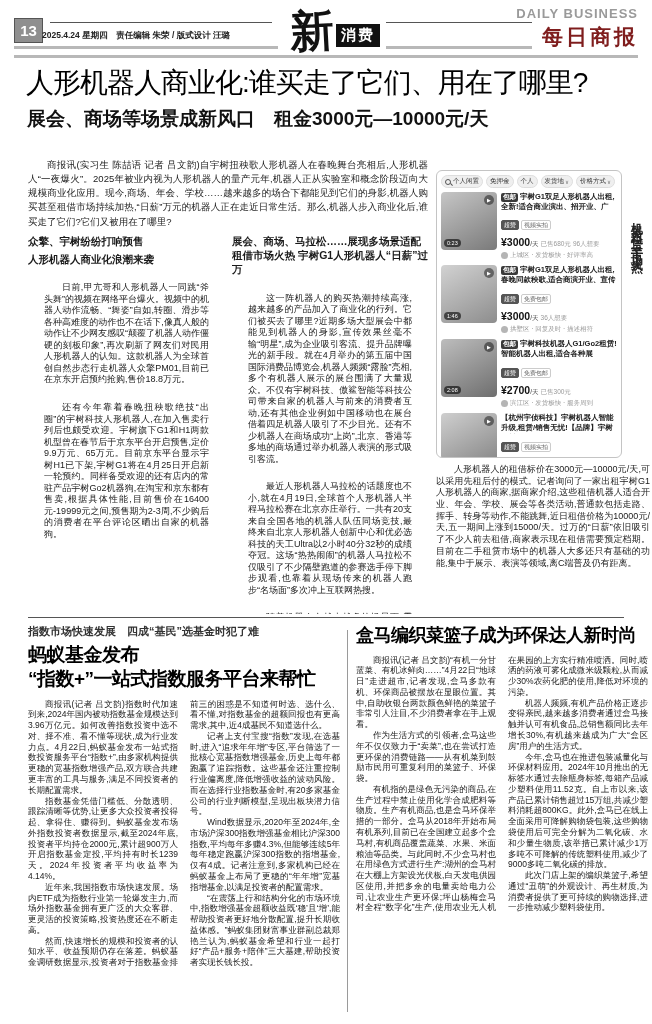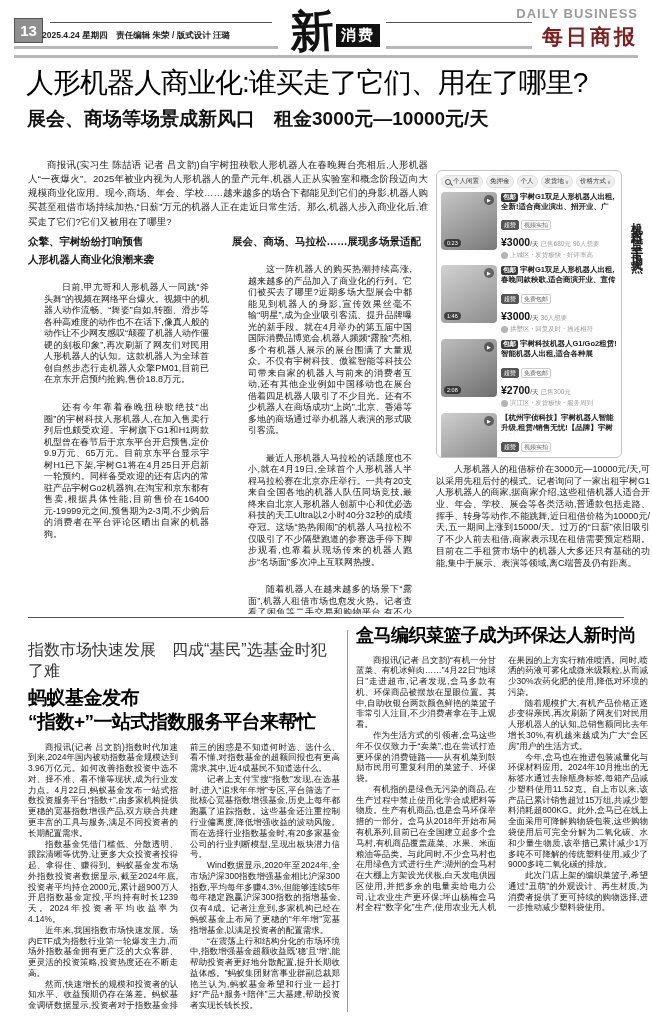--- a/index.html
+++ b/index.html
@@ -77,21 +77,21 @@
   .stx{font-size:6.5px;color:#9a9a9a;white-space:nowrap;overflow:hidden;}
   .vcap{position:absolute;left:628px;top:212px;height:246px;writing-mode:vertical-rl;
         font-size:12px;font-weight:bold;letter-spacing:4px;color:#222;}
   
   .hr-main{position:absolute;left:28px;top:617px;width:596px;height:1px;background:#555;}
   .vrule{position:absolute;left:347px;top:630px;width:1px;height:382px;background:#9a9a9a;}
   
   .bart{position:absolute;top:624px;overflow:hidden;}
   .bl{left:28px;width:312px;height:394px;}
   .br{left:356px;width:292px;height:394px;}
-  .kick{font-size:16px;font-weight:400;color:#333;margin:16px 0 4px 0;}
+  .kick{font-size:11px;font-weight:700;color:#333;margin:0 0 4px 0;}
   .bh{font-size:19px;font-weight:800;color:#000;line-height:1.25;margin:0;letter-spacing:-0.5px;}
   .br .bh{font-size:18px;}
   .bbody{margin-top:8px;column-count:2;column-gap:12px;font-size:8.5px;line-height:1.27;
          text-align:justify;overflow:hidden;}
   .bl .bbody{height:306px;}
   .br .bbody{height:330px;}
   .bbody p{margin:0;text-indent:2em;}
 </style>
 </head>
 <body>
@@ -120,20 +120,21 @@
 
   <div class="mcol c1">
     <p class="sub sub2">众擎、宇树纷纷打响预售</p>
     <p class="sub">人形机器人商业化浪潮来袭</p>
     <p>日前,甲亢哥和人形机器人一同跳“斧头舞”的视频在网络平台爆火。视频中的机器人动作流畅、“舞姿”自如,转圈、滑步等各种高难度的动作也不在话下,像真人般的动作让不少网友感叹“颠覆了机器人动作僵硬的刻板印象”,再次刷新了网友们对民用人形机器人的认知。这款机器人为全球首创自然步态行走机器人众擎PM01,目前已在京东开启预约抢购,售价18.8万元。</p>
     <p>还有今年靠着春晚扭秧歌绝技“出圈”的宇树科技人形机器人,在加入售卖行列后也颇受欢迎。宇树旗下G1和H1两款机型曾在春节后于京东平台开启预售,定价9.9万元、65万元。目前京东平台显示宇树H1已下架,宇树G1将在4月25日开启新一轮预约。同样备受欢迎的还有店内的常驻产品宇树Go2机器狗,在淘宝和京东都有售卖,根据具体性能,目前售价在16400元-19999元之间,预售期为2-3周,不少购后的消费者在平台评论区晒出自家的机器狗。</p>
   </div>
 
   <div class="mcol c2">
     <p class="sub">展会、商场、马拉松……展现多场景适配</p>
+    <p class="sub sub2">租借市场火热 宇树G1人形机器人“日薪”过万</p>
     <p>这一阵机器人的购买热潮持续高涨,越来越多的产品加入了商业化的行列。它们被买去了哪里?近期多场大型展会中都能见到机器人的身影,宣传效果丝毫不输“明星”,成为企业吸引客流、提升品牌曝光的新手段。就在4月举办的第五届中国国际消费品博览会,机器人频频“露脸”亮相,多个有机器人展示的展台围满了大量观众。不仅有宇树科技、傲鲨智能等科技公司带来自家的机器人与前来的消费者互动,还有其他企业例如中国移动也在展台借着四足机器人吸引了不少目光。还有不少机器人在商场成功“上岗”,北京、香港等多地的商场通过举办机器人表演的形式吸引客流。</p>
     <p>最近人形机器人马拉松的话题度也不小,就在4月19日,全球首个人形机器人半程马拉松赛在北京亦庄举行。一共有20支来自全国各地的机器人队伍同场竞技,最终来自北京人形机器人创新中心和优必选科技的天工Ultra以2小时40分32秒的成绩夺冠。这场“热热闹闹”的机器人马拉松不仅吸引了不少隔壁跑道的参赛选手停下脚步观看,也靠着从现场传来的机器人跑步“名场面”多次冲上互联网热搜。</p>
     <p>随着机器人在越来越多的场景下“露面”,机器人租借市场也愈发火热。记者查看了闲鱼等二手交易和购物平台,有不少商家发布了租借信息,其中宇树科技的双足机器人G1、机器狗Go2是其中的热门产品。多家商家同时还提供演出礼服、卡通人偶、化妆摄影等其他演出服务设备的租借。从价格来看,</p>
   </div>
 
   <div class="shot">
     <div class="chips">
       <span class="chip">
           <span class="mag"></span>
           <span>个人闲置</span>
@@ -237,19 +238,19 @@
       <p>“在震荡上行和结构分化的市场环境中,指数增强基金超额收益既‘稳’且‘增’,能帮助投资者更好地分散配置,提升长期收益体感。”蚂蚁集团财富事业群副总裁郑艳兰认为,蚂蚁基金希望和行业一起打好“产品+服务+陪伴”三大基建,帮助投资者实现长钱长投。</p>
     </div>
   </div>
 
   <div class="bart br">
     <h2 class="bh">盒马编织菜篮子成为环保达人新时尚</h2>
     <div class="bbody">
       <p>商报讯(记者 吕文韵)“有机一分甘蓝菜、有机冰鲜肉……”4月22日“地球日”走进超市,记者发现,盒马多款有机、环保商品被摆放在显眼位置。其中,自助收银台两款颜色鲜艳的菜篮子非常引人注目,不少消费者拿在手上观看。</p>
       <p>作为生活方式的引领者,盒马这些年不仅仅致力于“卖菜”,也在尝试打造更环保的消费链路——从有机菜到鼓励市民用可重复利用的菜篮子、环保袋。</p>
       <p>有机指的是绿色无污染的商品,在生产过程中禁止使用化学合成肥料等物质。生产有机商品,也是盒马环保举措的一部分。盒马从2018年开始布局有机系列,目前已在全国建立起多个盒马村,有机商品覆盖蔬菜、水果、米面粮油等品类。与此同时,不少盒马村也在用绿色方式进行生产:湖州的盒马村在大棚上方架设光伏板,白天发电供园区使用,并把多余的电量卖给电力公司,让农业生产更环保;坪山杨梅盒马村全程“数字化”生产,使用农业无人机在果园的上方实行精准喷洒。同时,喷洒的药液可雾化成微米级颗粒,从而减少30%农药化肥的使用,降低对环境的污染。</p>
-      <p>随着规模扩大,有机产品价格正逐步变得亲民,再次刷新了网友们对民用人形机器人的认知,总销售额同比去年增长30%,有机越来越成为广大“盒区房”用户的生活方式。</p>
+      <p>机器人频频,有机产品价格正逐步变得亲民,越来越多消费者通过盒马接触并认可有机食品,总销售额同比去年增长30%,有机越来越成为广大“盒区房”用户的生活方式。</p>
       <p>今年,盒马也在推进包装减量化与环保材料应用。2024年10月推出的无标签水通过去除瓶身标签,每箱产品减少塑料使用11.52克。自上市以来,该产品已累计销售超过15万组,共减少塑料消耗超800KG。此外,盒马已在线上全面采用可降解购物袋包装,这些购物袋使用后可完全分解为二氧化碳、水和少量生物质,该举措已累计减少1万多吨不可降解的传统塑料使用,减少了9000多吨二氧化碳的排放。</p>
       <p>此次门店上架的编织菜篮子,希望通过“丑萌”的外观设计、再生材质,为消费者提供了更可持续的购物选择,进一步推动减少塑料袋使用。</p>
     </div>
   </div>
 
 </div>
 
 </body></html>

